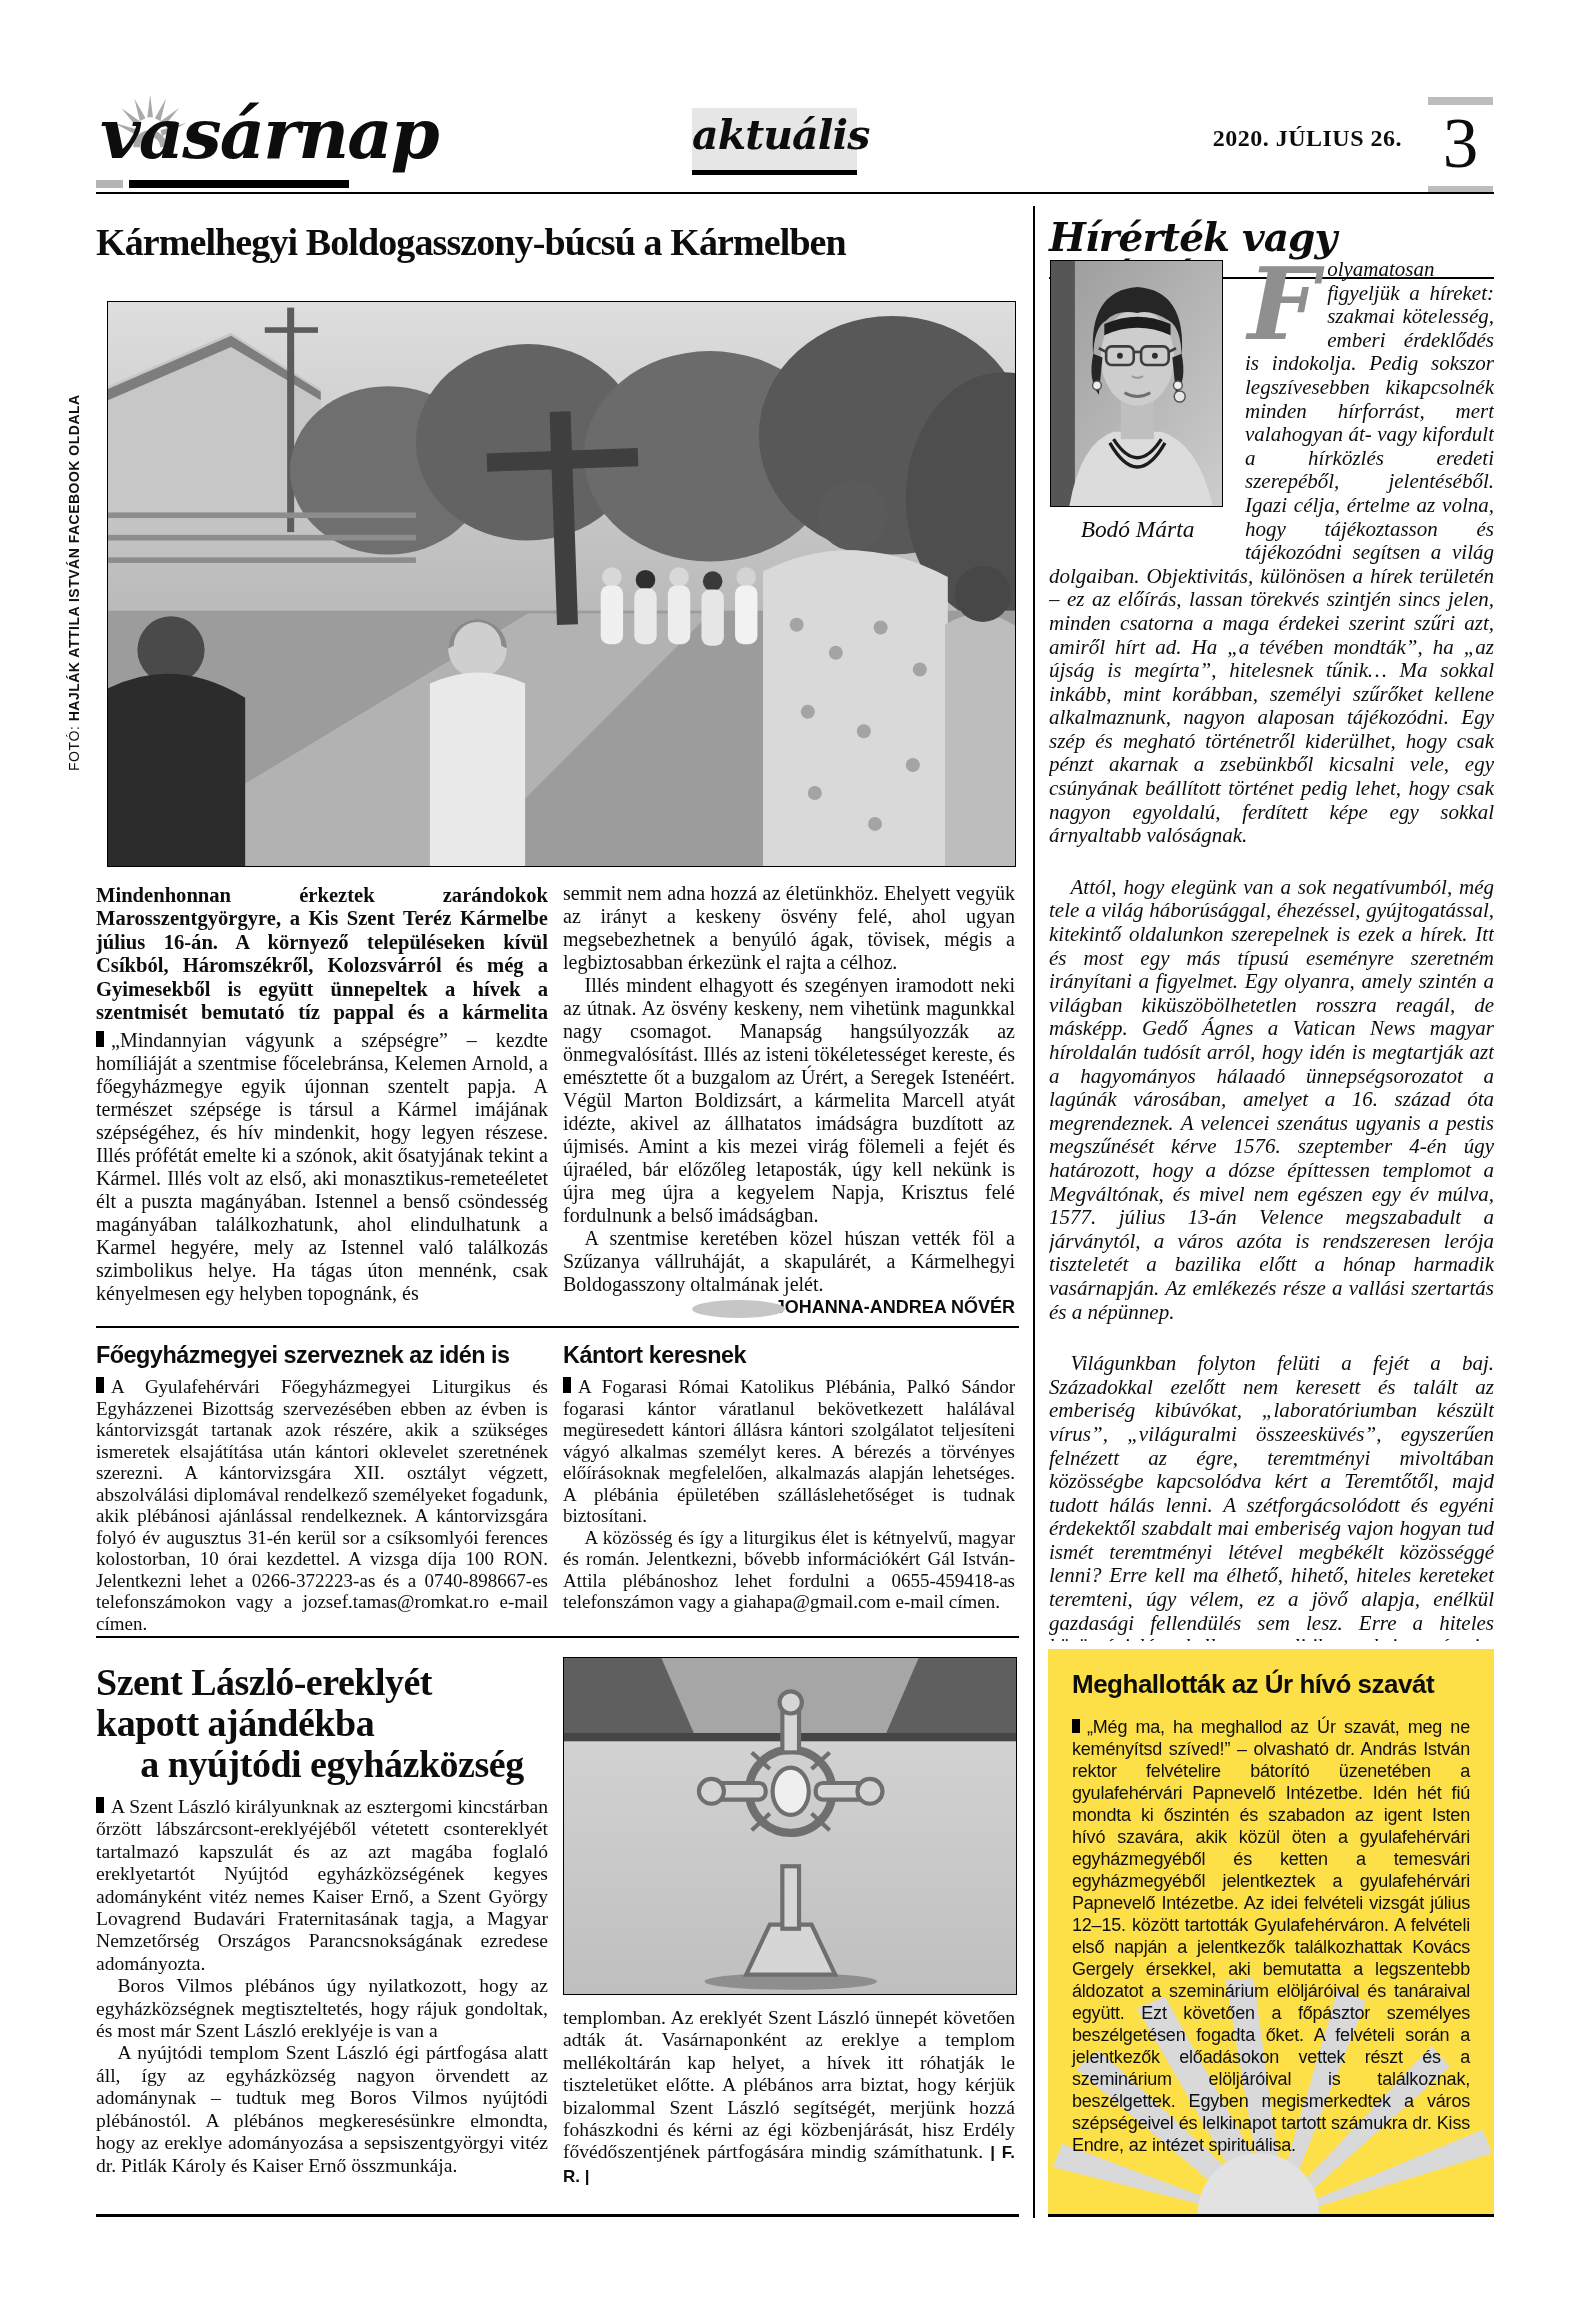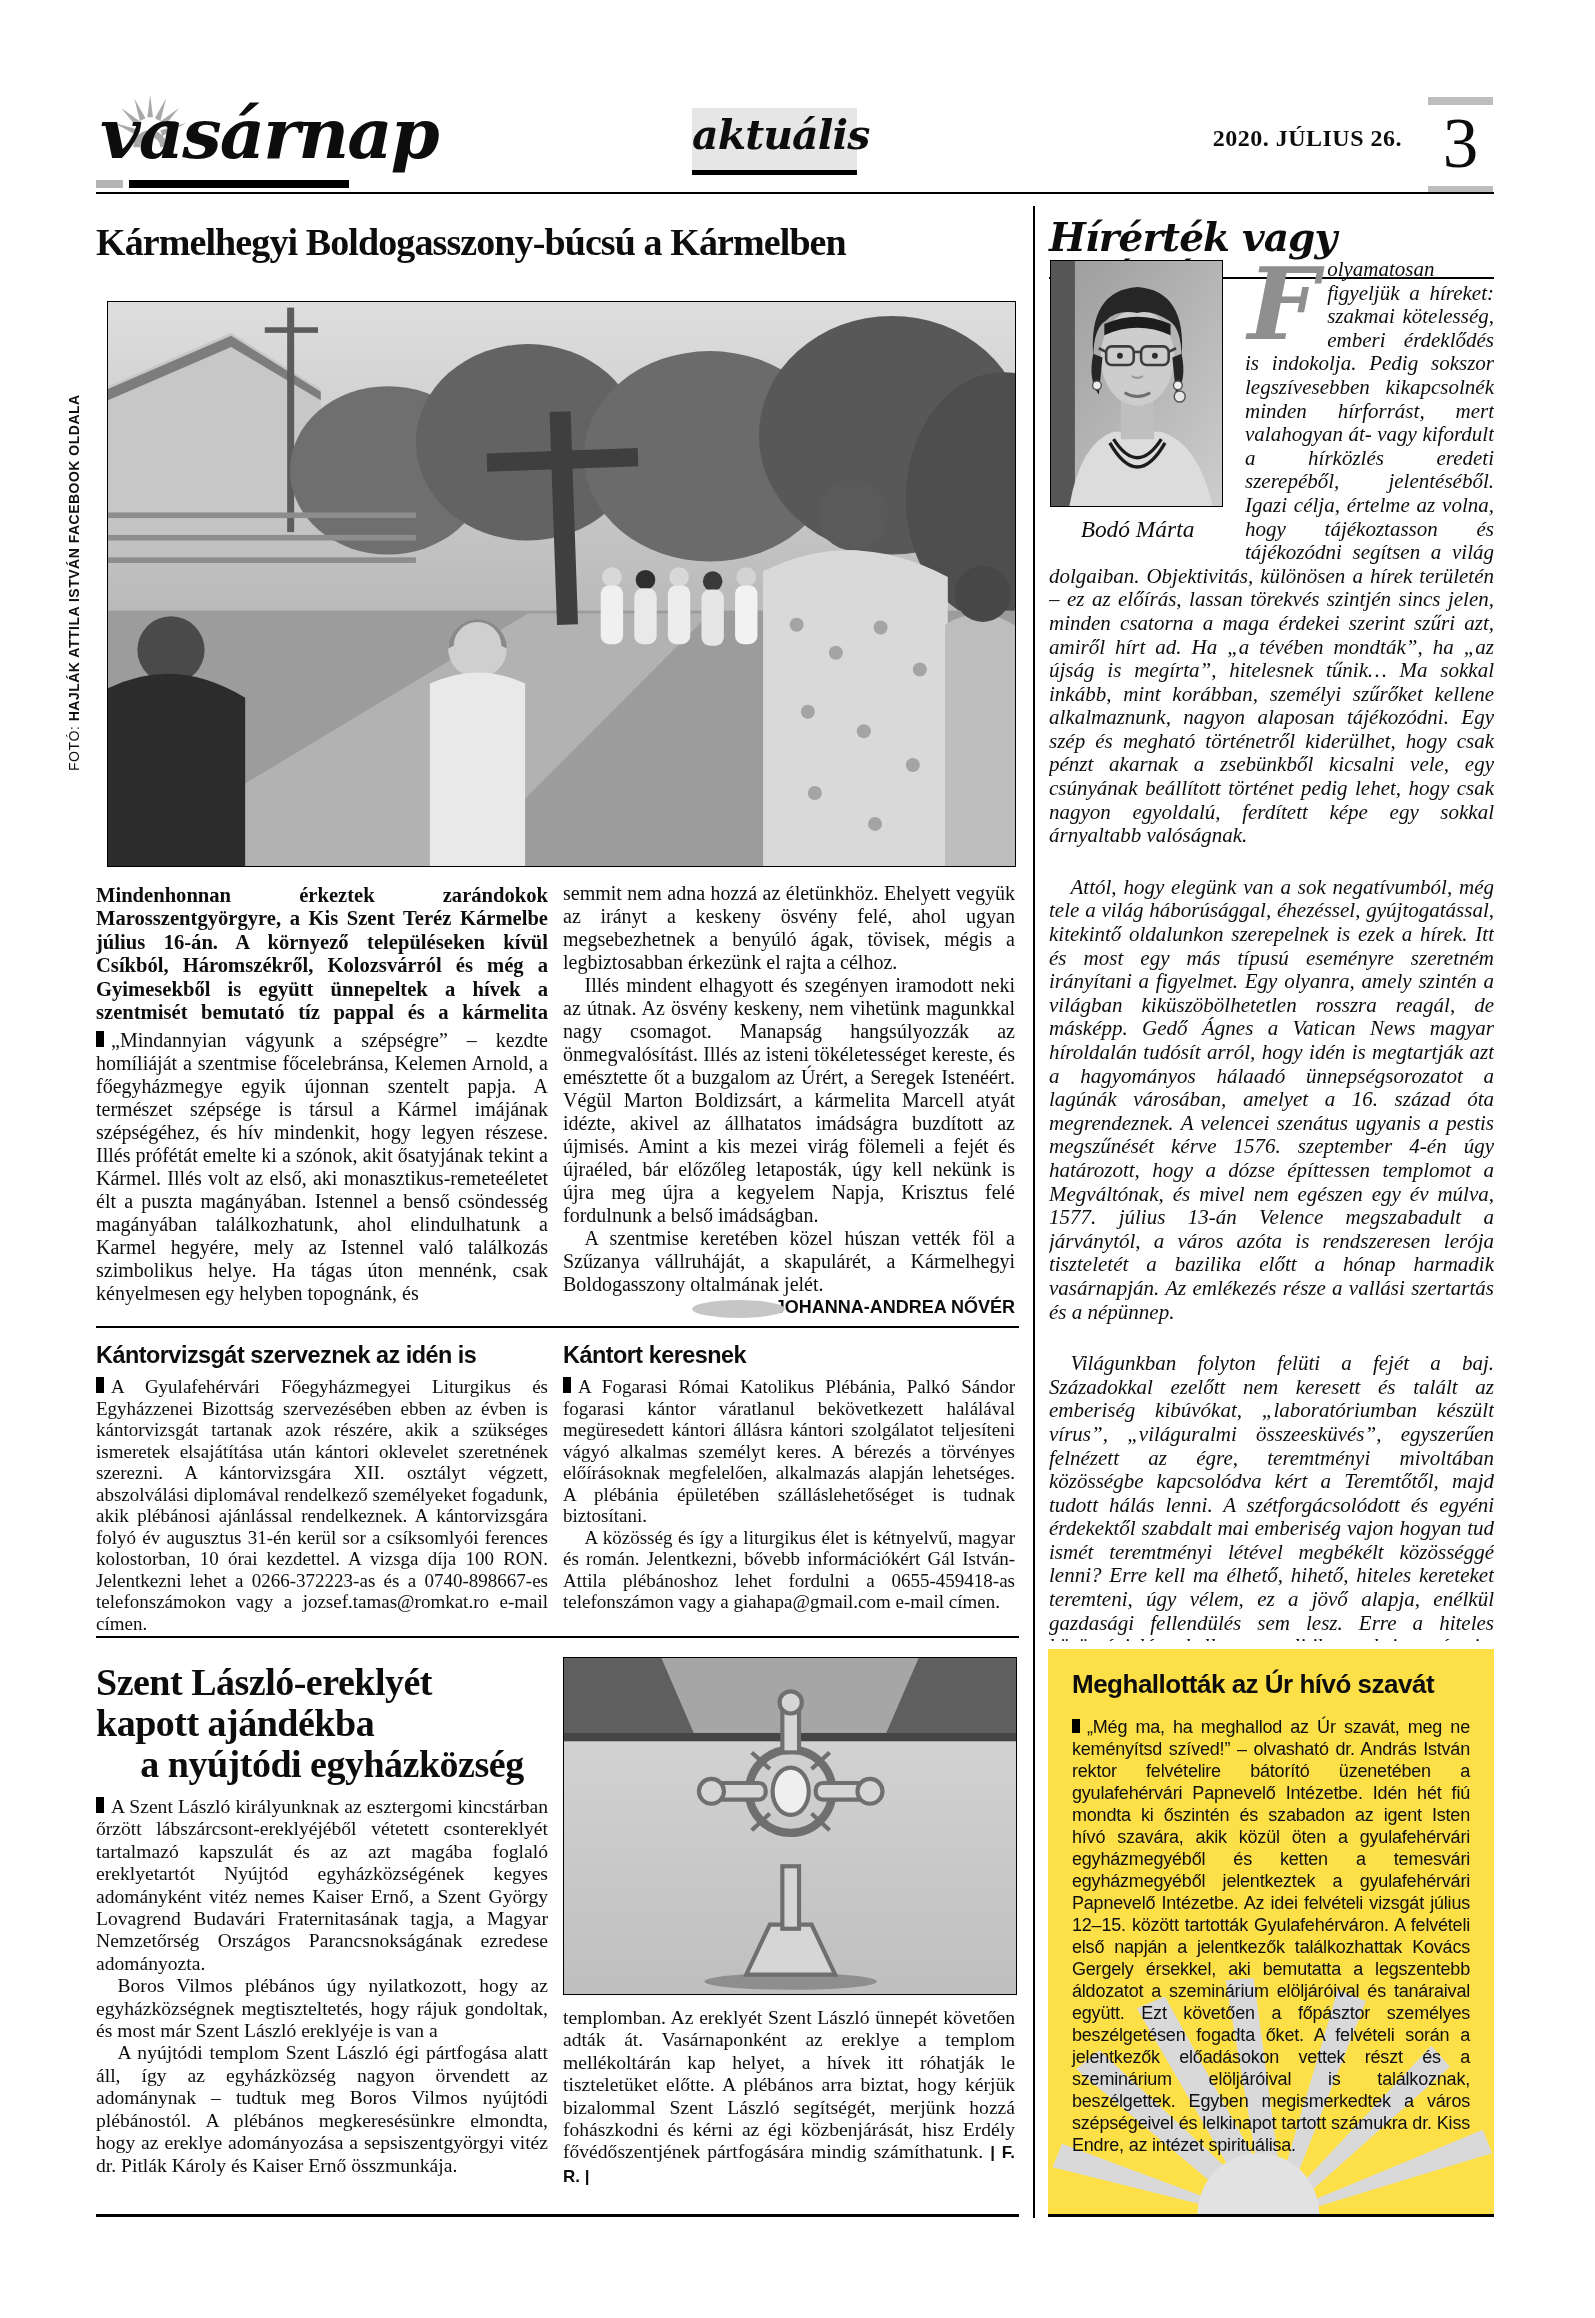--- a/index.html
+++ b/index.html
@@ -180,21 +180,21 @@
   <div class="abs bodytext" style="left:563px;top:882px;width:452px;height:442px;overflow:hidden;">
     <p><span>semmit nem adna hozzá az életünkhöz. Ehelyett vegyük az irányt a keskeny ösvény felé, ahol ugyan megsebezhetnek a benyúló ágak, tövisek, mégis a legbiztosabban érkezünk el rajta a célhoz.</span></p>
     <p class="ind"><span>Illés mindent elhagyott és szegényen iramodott neki az útnak. Az ösvény keskeny, nem vihetünk magunkkal nagy csomagot. Manapság hangsúlyozzák az önmegvalósítást. Illés az isteni tökéletességet kereste, és emésztette őt a buzgalom az Úrért, a Seregek Istenéért. Végül Marton Boldizsárt, a kármelita Marcell atyát idézte, akivel az állhatatos imádságra buzdított az újmisés. Amint a kis mezei virág fölemeli a fejét és újraéled, bár előzőleg letaposták, úgy kell nekünk is újra meg újra a kegyelem Napja, Krisztus felé fordulnunk a belső imádságban.</span></p>
     <p class="ind"><span>A szentmise keretében közel húszan vették föl a Szűzanya vállruháját, a skapulárét, a Kármelhegyi Boldogasszony oltalmának jelét.</span></p>
     <div class="byline">JOHANNA-ANDREA NŐVÉR</div>
   </div>
 
   <div class="abs deco-ellipse" style="left:692px;top:1300px;width:93px;height:18px;"></div>
   <div class="abs rule" style="left:96px;top:1326px;width:923px;height:1.9px;"></div>
 
-  <div class="abs sub-headline" style="left:96px;top:1342px;width:452px;">Kántorvizsgát szerveznek az idén is</div>
+  <div class="abs sub-headline" style="left:96px;top:1342px;width:452px;">Főegyházmegyei szerveznek az idén is</div>
   <div class="abs bodytext" style="left:96px;top:1376px;width:452px;height:258px;overflow:hidden;font-size:19px;line-height:21.5px;">
     <p><span class="pmark"></span><span>A Gyulafehérvári Főegyházmegyei Liturgikus és Egyházzenei Bizottság szervezésében ebben az évben is kántorvizsgát tartanak azok részére, akik a szükséges ismeretek elsajátítása után kántori oklevelet szeretnének szerezni. A kántorvizsgára XII. osztályt végzett, abszolválási diplomával rendelkező személyeket fogadunk, akik plébánosi ajánlással rendelkeznek.  A kántorvizsgára folyó év augusztus 31-én kerül sor a csíksomlyói ferences kolostorban, 10 órai kezdettel. A vizsga díja 100 RON. Jelentkezni lehet a 0266-372223-as és a 0740-898667-es telefonszámokon vagy a jozsef.tamas@romkat.ro e-mail címen.</span></p>
   </div>
 
   <div class="abs sub-headline" style="left:563px;top:1342px;width:452px;">Kántort keresnek</div>
   <div class="abs bodytext" style="left:563px;top:1376px;width:452px;height:258px;overflow:hidden;font-size:19px;line-height:21.5px;">
     <p><span class="pmark"></span><span>A Fogarasi Római Katolikus Plébánia, Palkó Sándor fogarasi kántor váratlanul bekövetkezett halálával megüresedett kántori állásra kántori szolgálatot teljesíteni vágyó alkalmas személyt keres. A bérezés a törvényes előírásoknak megfelelően, alkalmazás alapján lehetséges. A plébánia épületében szálláslehetőséget is tudnak biztosítani.</span></p>
     <p class="ind"><span>A közösség és így a liturgikus élet is kétnyelvű, magyar és román. Jelentkezni, bővebb információkért Gál István-Attila plébánoshoz lehet fordulni a 0655-459418-as telefonszámon vagy a giahapa@gmail.com e-mail címen.</span></p>
   </div>
 

